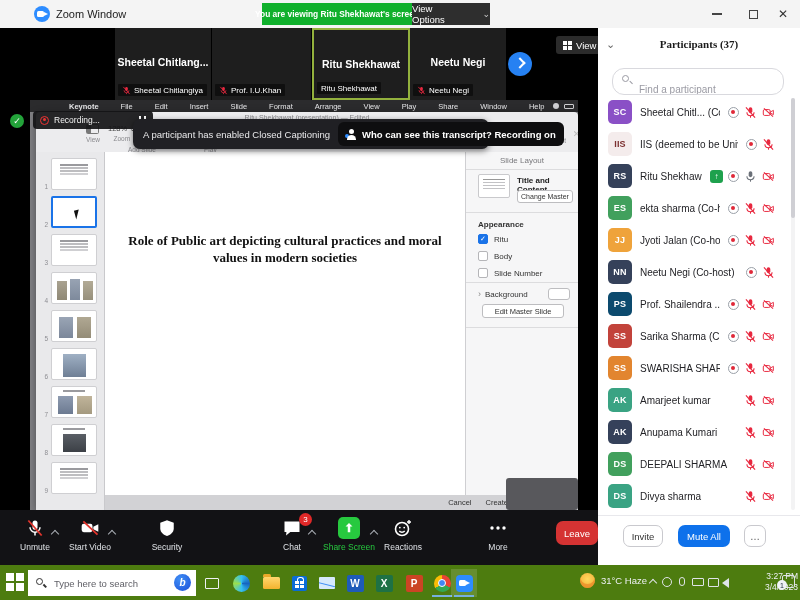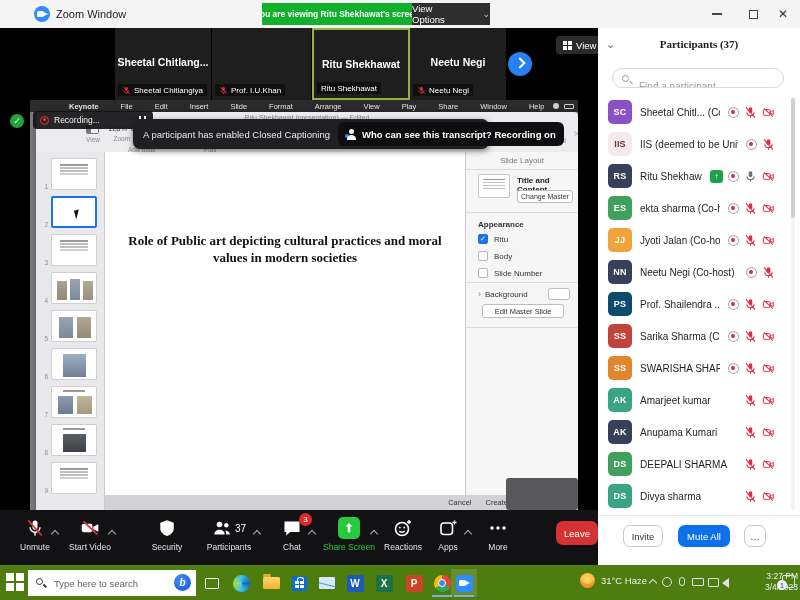--- a/index.html
+++ b/index.html
@@ -198,21 +198,21 @@
     align-items:center; justify-content:center; }
   #cb-share .lbl { color:#27c93f; }
   #leave-btn { position:absolute; left:556px; top:11px; width:42px; height:24px; background:#d53333;
     border-radius:7px; color:#fff; font-size:9.5px; display:flex; align-items:center; justify-content:center; cursor:pointer; }
 
   
   #panel { position:absolute; left:598px; top:28px; width:202px; height:537px; background:#fff; }
   #panel-collapse { position:absolute; left:8px; top:10px; color:#666; font-size:11px; cursor:pointer; }
   #panel-title { position:absolute; left:0; right:0; top:10px; text-align:center; font-weight:bold;
     font-size:11px; color:#1a1a1a;font-family:Liberation Serif, serif; }
-  #panel-search { position:absolute; left:14px; top:40px; width:172px; height:20px; border:1px solid #d9d9de;
+  #panel-search { position:absolute; left:14px; top:40px; width:172px; height:27px; border:1px solid #d9d9de;
     border-radius:12px; font-size:10px; padding:16px 8px 0 26px; color:#333; outline:none;
     font-family:"Liberation Sans", sans-serif; }
   #panel-search::placeholder { color:#9a9aa3; }
   #search-mag { position:absolute; left:24px; top:47px; width:7px; height:7px; border:1.4px solid #9a9aa3;
     border-radius:50%; }
   #search-mag::after { content:""; position:absolute; left:6px; top:6px; width:4px; height:1.4px;
     background:#9a9aa3; transform:rotate(45deg); }
   #p-list { position:absolute; left:0; top:68px; width:202px; height:416px; }
   .p-row { height:32px; display:flex; align-items:center; padding:0 25px 0 10px; gap:8px; cursor:pointer; }
   .p-avatar { width:24px; height:24px; border-radius:5px; color:#fff; font-weight:bold; font-size:9px;
@@ -570,33 +570,20 @@
         <span class="lbl">Start Video</span>
       </div>
       <div class="cbtn" id="cb-security">
         <span class="ico">
             <svg width="18" height="20" viewBox="0 0 20 20">
               <path d="M10 1.5l7.5 2.7v6c0 4.8-3.8 7.5-7.5 8.6-3.7-1.1-7.5-3.8-7.5-8.6v-6z" fill="#fff"></path>
             </svg>
           </span>
         <span class="lbl">Security</span>
       </div>
-      <div class="cbtn" id="cb-participants">
-        <span class="ico">
-          <svg width="20" height="20" viewBox="0 0 20 20">
-              <circle cx="7.5" cy="6.5" r="2.8" fill="#fff"></circle>
-              <path d="M2.3 16.5c0-2.9 2.3-4.8 5.2-4.8s5.2 1.9 5.2 4.8z" fill="#fff"></path>
-              <circle cx="14.3" cy="7.3" r="2.2" fill="#fff"></circle>
-              <path d="M13.4 12.5c2.5.3 4.4 1.9 4.4 4h-3.4" fill="#fff"></path>
-            </svg>
-          <span class="count">37</span>
-        </span>
-        <span class="chev"></span>
-        <span class="lbl">Participants</span>
-      </div>
       <div class="cbtn" id="cb-chat">
         <span class="ico" style="position:relative;">
           <svg width="20" height="20" viewBox="0 0 20 20">
               <path d="M2.5 3.5h15V14H8.3l-4.2 3.4.3-3.4H2.5z" fill="#fff"></path>
             </svg>
           <span class="badge">3</span>
         </span>
         <span class="chev"></span>
         <span class="lbl">Chat</span>
       </div>
@@ -615,30 +602,20 @@
         <span class="ico">
             <svg width="20" height="20" viewBox="0 0 20 20">
               <circle cx="9" cy="11" r="6.5" fill="none" stroke="#fff" stroke-width="1.6"></circle>
               <circle cx="6.8" cy="9.6" r="0.9" fill="#fff"></circle>
               <circle cx="11.2" cy="9.6" r="0.9" fill="#fff"></circle>
               <path d="M6.3 13a3.6 3.6 0 0 0 5.4 0" fill="none" stroke="#fff" stroke-width="1.4"></path>
               <path d="M16 2v4M14 4h4" stroke="#fff" stroke-width="1.4"></path>
             </svg>
           </span>
         <span class="lbl">Reactions</span>
-      </div>
-      <div class="cbtn" id="cb-apps">
-        <span class="ico">
-            <svg width="20" height="20" viewBox="0 0 20 20">
-              <rect x="3" y="5" width="11.5" height="11.5" rx="3" fill="none" stroke="#fff" stroke-width="1.6"></rect>
-              <path d="M16.5 2.5v4M14.5 4.5h4" stroke="#fff" stroke-width="1.4"></path>
-            </svg>
-          </span>
-        <span class="chev"></span>
-        <span class="lbl">Apps</span>
       </div>
       <div class="cbtn" id="cb-more">
         <span class="ico">
             <svg width="20" height="20" viewBox="0 0 20 20">
               <circle cx="4" cy="10" r="1.7" fill="#fff"></circle>
               <circle cx="10" cy="10" r="1.7" fill="#fff"></circle>
               <circle cx="16" cy="10" r="1.7" fill="#fff"></circle>
             </svg>
           </span>
         <span class="lbl">More</span>

